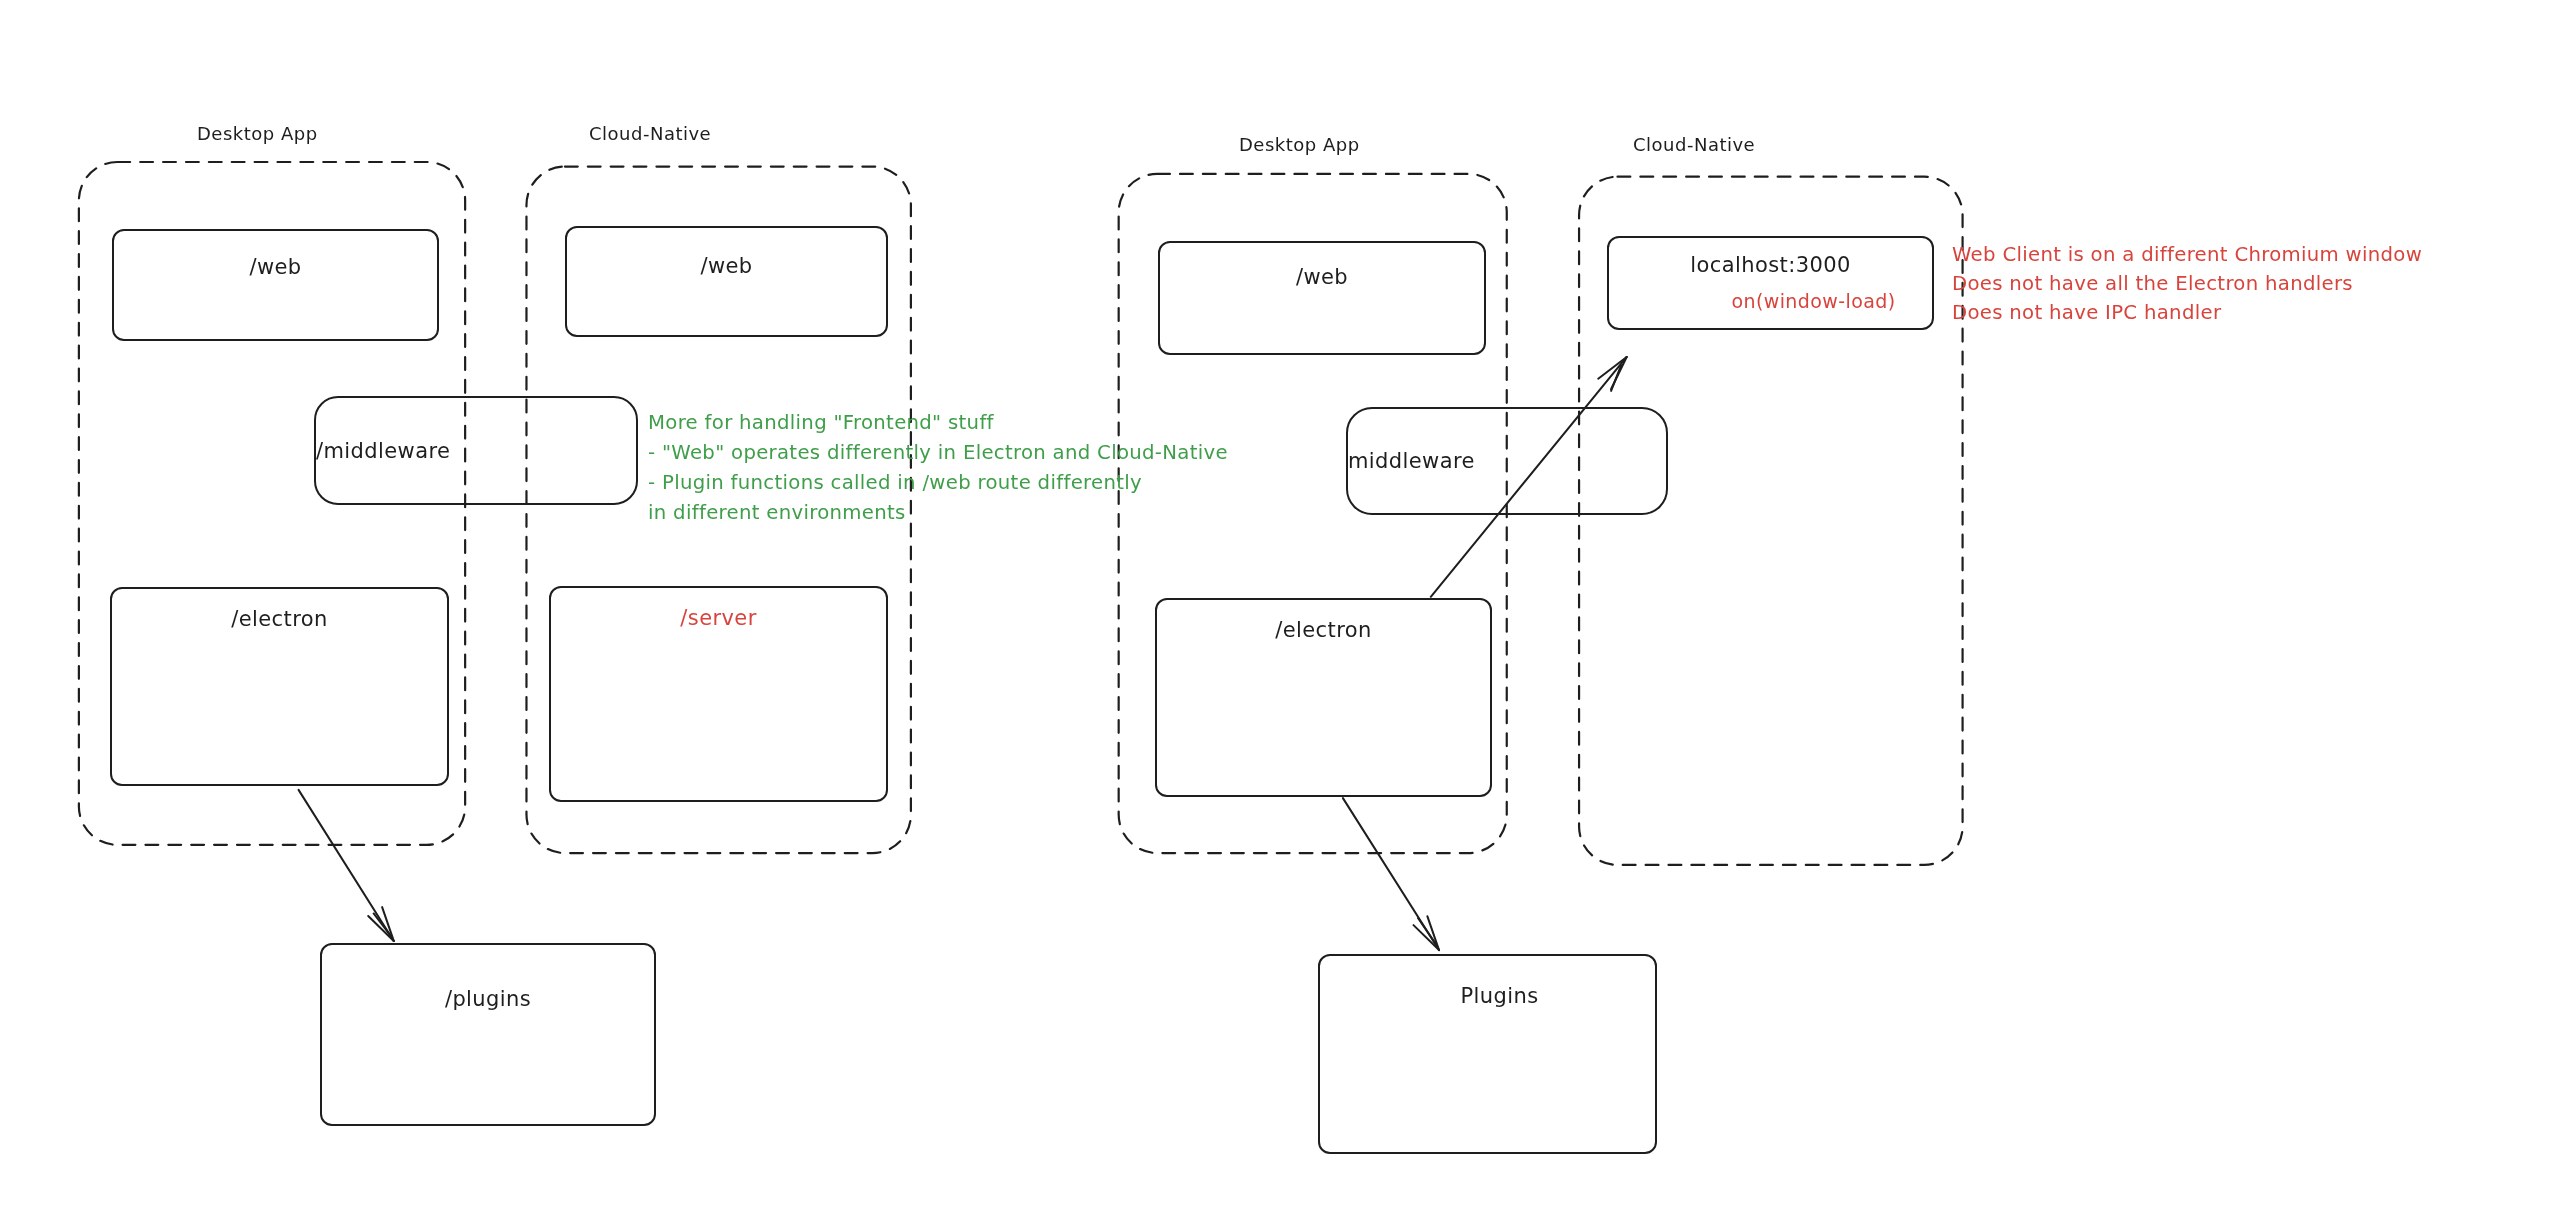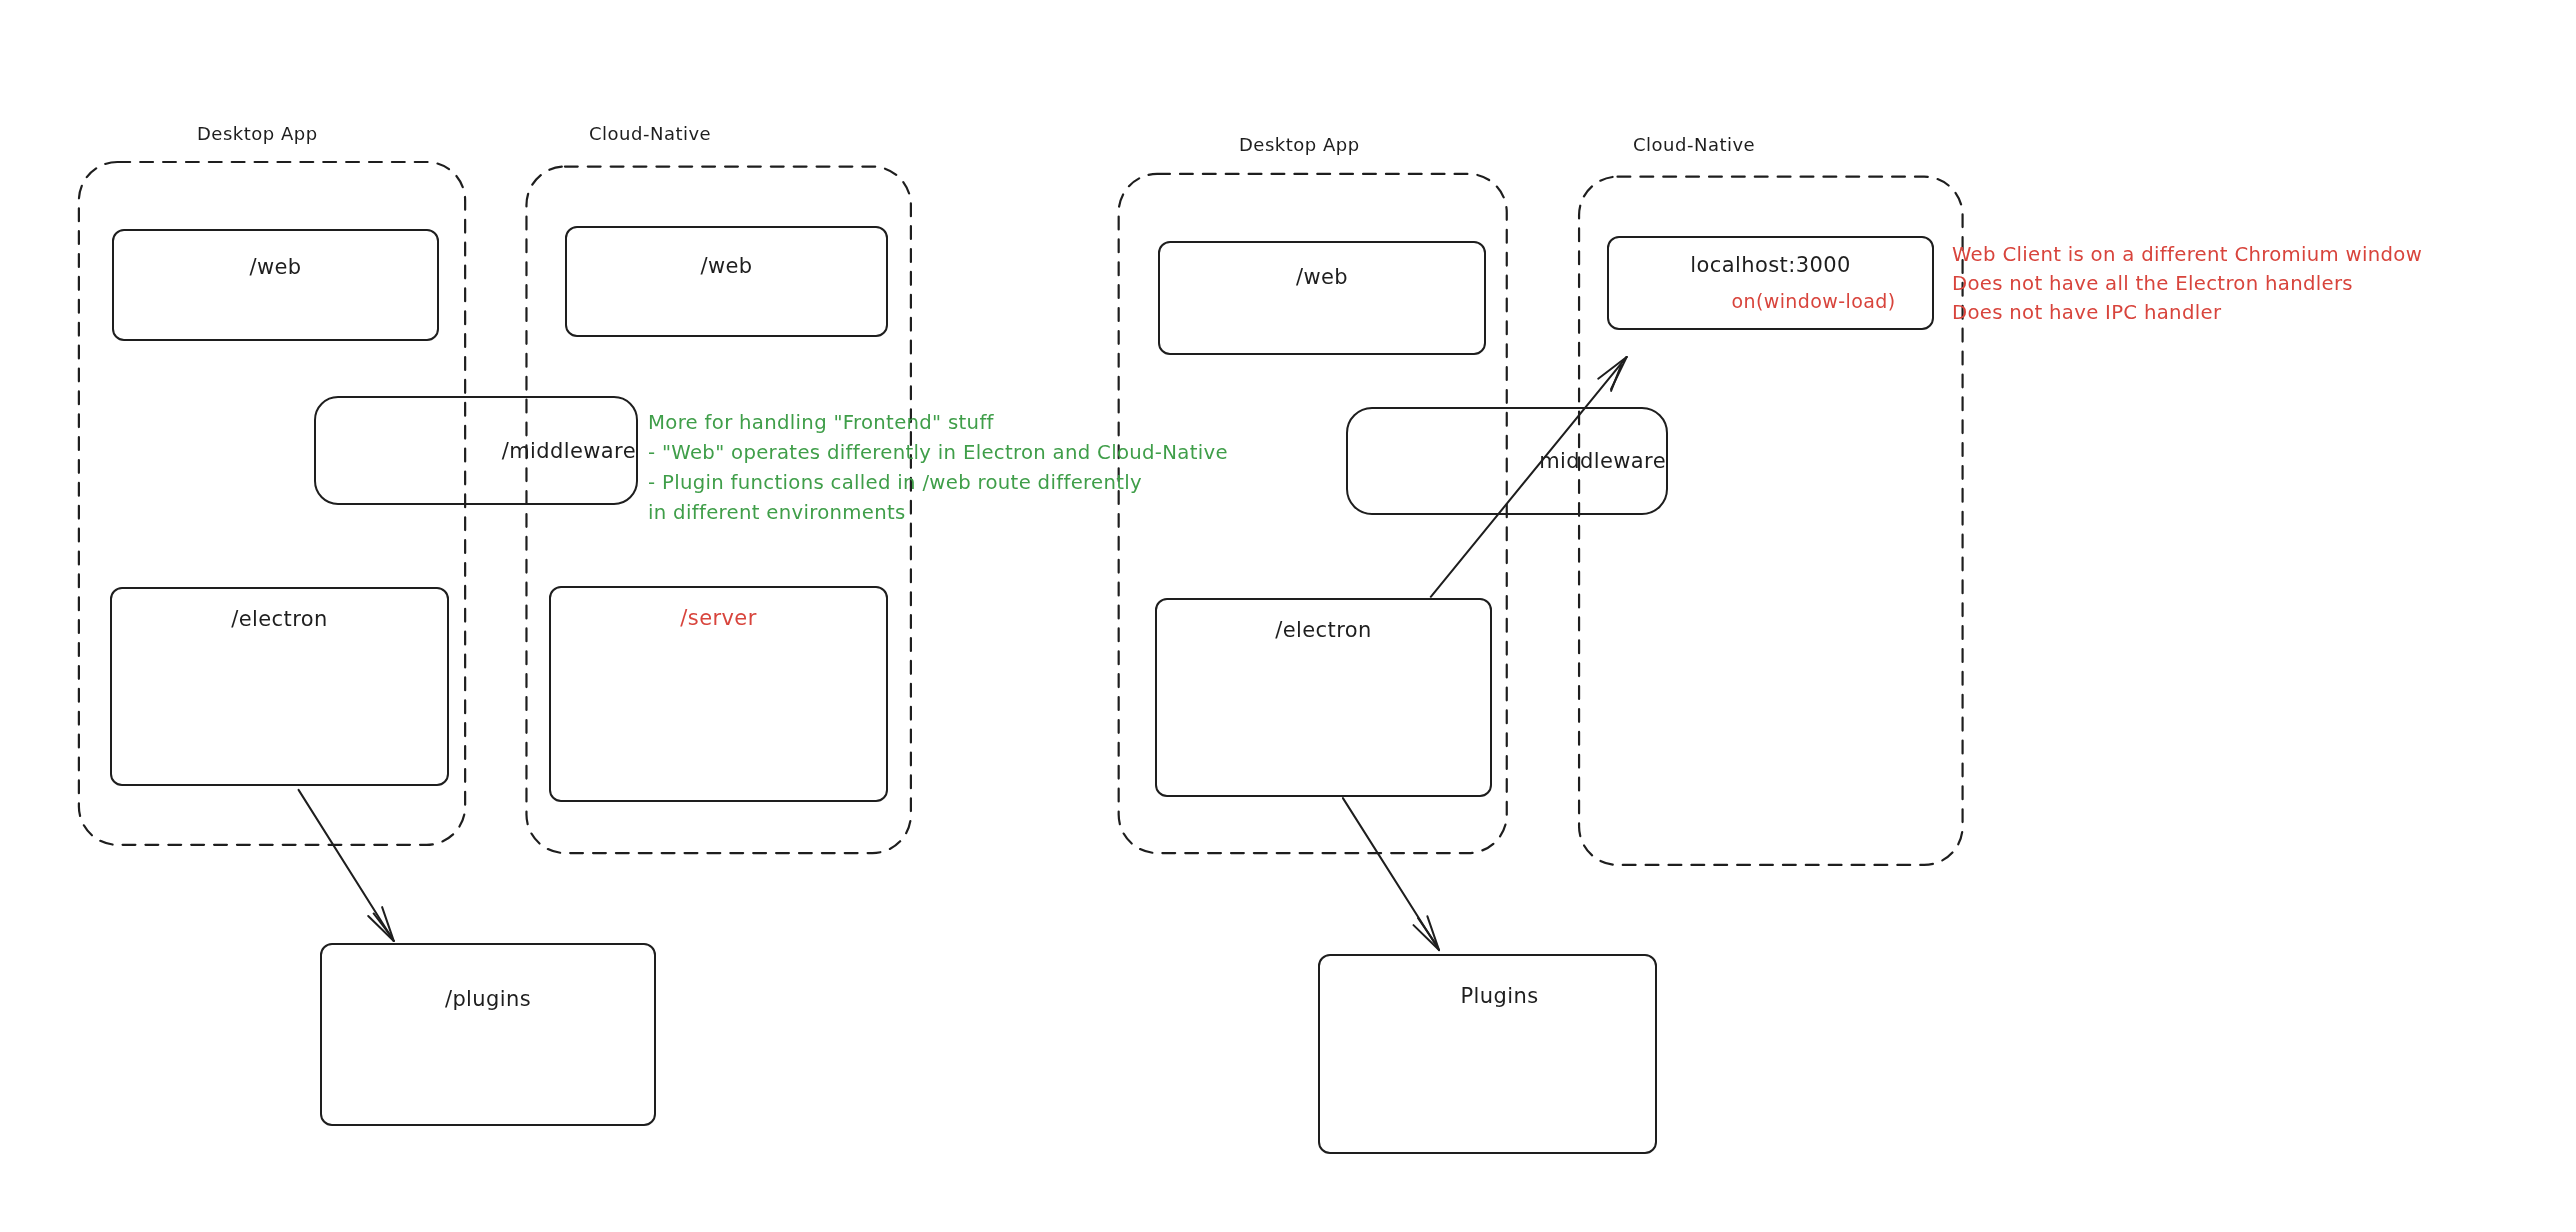--- a/index.html
+++ b/index.html
@@ -15,21 +15,21 @@
   .node{
     position:absolute;
     border:2.2px solid var(--c-stroke,#1e1e1e);
     border-radius:12px;
     background:transparent;
     box-sizing:border-box;
     text-align:center;
     font-size:21px;
     letter-spacing:0.4px;
   }
-  .node.vcenter{display:flex;align-items:center;justify-content:flex-end;}
+  .node.vcenter{display:flex;align-items:center;justify-content:flex-start;}
   .glabel{
     position:absolute;
     font-size:18px;
     letter-spacing:0.5px;
     white-space:nowrap;
   }
   .note{position:absolute;white-space:nowrap;}
   .note div{white-space:nowrap;}
   .note-green{color:var(--c-green,#3f9e49);font-size:19.7px;line-height:30px;letter-spacing:0.3px;}
   .note-red{color:var(--c-red,#d8443c);font-size:19.7px;line-height:29px;letter-spacing:0.3px;}

